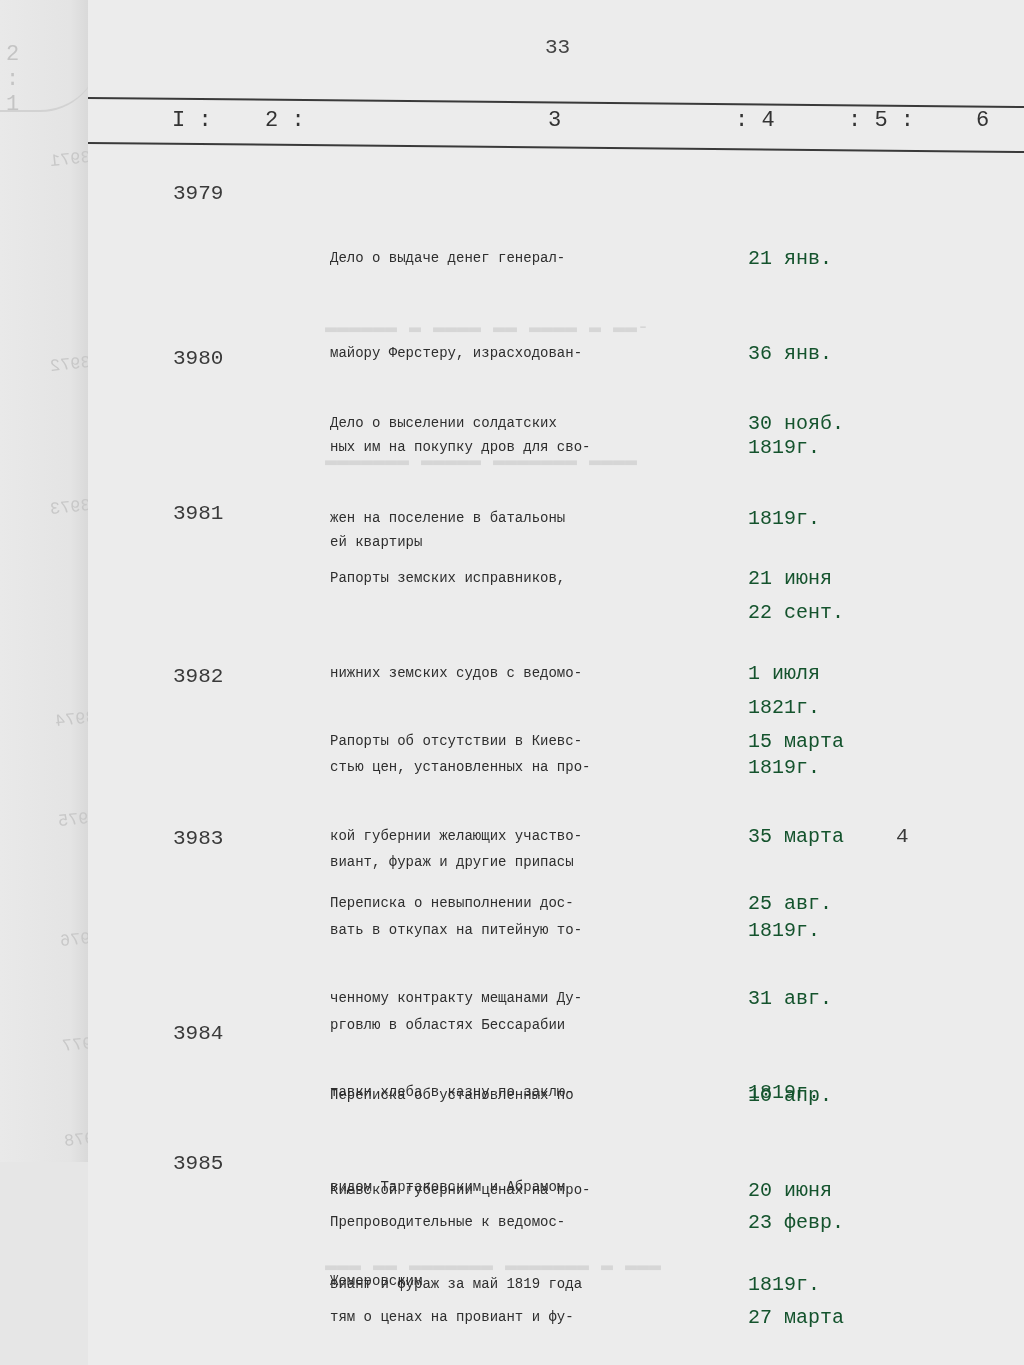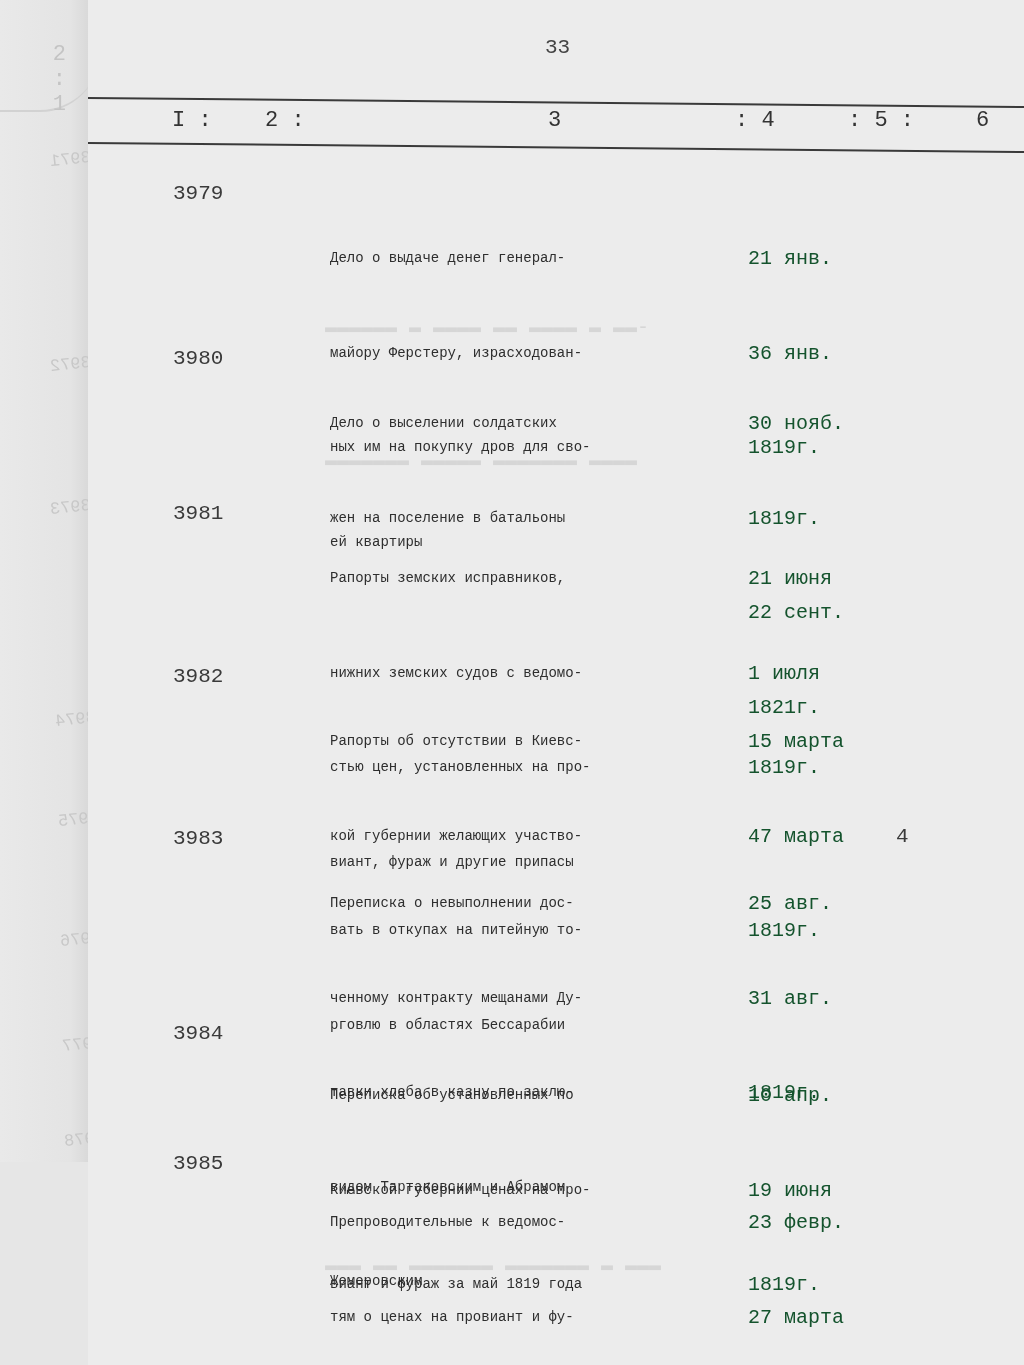--- a/index.html
+++ b/index.html
@@ -15,21 +15,20 @@
     font-family: "Liberation Mono", "DejaVu Sans Mono", monospace;
     color: #2c2c2c;
   }
   
   .prev-page {
     position: absolute;
     left: 0; top: 0;
     width: 88px; height: 1162px;
     background: linear-gradient(90deg, #e9e9e9 0%, #e4e4e4 80%, #d9d9d9 100%);
     border-right: 1px solid #cfcfcf;
-    text-align: right;
   }
   .prev-page .curve {
     position: absolute;
     left: -40px; top: 20px;
     width: 140px; height: 90px;
     border-bottom: 2px solid #d2d2d2;
     border-radius: 0 0 60px 0;
   }
   .prev-page .hdr {
     position: absolute;
@@ -191,21 +190,21 @@
 <div>
   <div class="entry-num" style="top:665px">3982</div>
   <div class="entry-desc" style="top:663px">
     <span class="line">Рапорты об отсутствии в Киевс-</span>
     <span class="line">кой губернии желающих участво-</span>
     <span class="line">вать в откупах на питейную то-</span>
     <span class="line">рговлю в областях Бессарабии</span>
   </div>
   <div class="entry-dates" style="top:663px">
     <span class="line">15 марта</span>
-    <span class="line">47 марта</span>
+    <span class="line">35 марта</span>
     <span class="line">1819г.</span>
   </div>
 </div>
 
 <div>
   <div class="entry-num" style="top:827px">3983</div>
   <div class="entry-desc" style="top:825px">
     <span class="line">Переписка о невыполнении дос-</span>
     <span class="line">ченному контракту мещанами Ду-</span>
     <span class="line">тавки хлеба в казну по заклю-</span>
@@ -222,21 +221,21 @@
 
 <div>
   <div class="entry-num" style="top:1022px">3984</div>
   <div class="entry-desc" style="top:1017px">
     <span class="line">Переписка об установленных по</span>
     <span class="line">Киевской губернии ценах на про-</span>
     <span class="line">виант и фураж за май 1819 года</span>
   </div>
   <div class="entry-dates" style="top:1017px">
     <span class="line">10 апр.</span>
-    <span class="line">19 июня</span>
+    <span class="line">20 июня</span>
     <span class="line">1819г.</span>
   </div>
 </div>
 
 <div>
   <div class="entry-num" style="top:1152px">3985</div>
   <div class="entry-desc" style="top:1144px">
     <span class="line">Препроводительные к ведомос-</span>
     <span class="line">тям о ценах на провиант и фу-</span>
     

